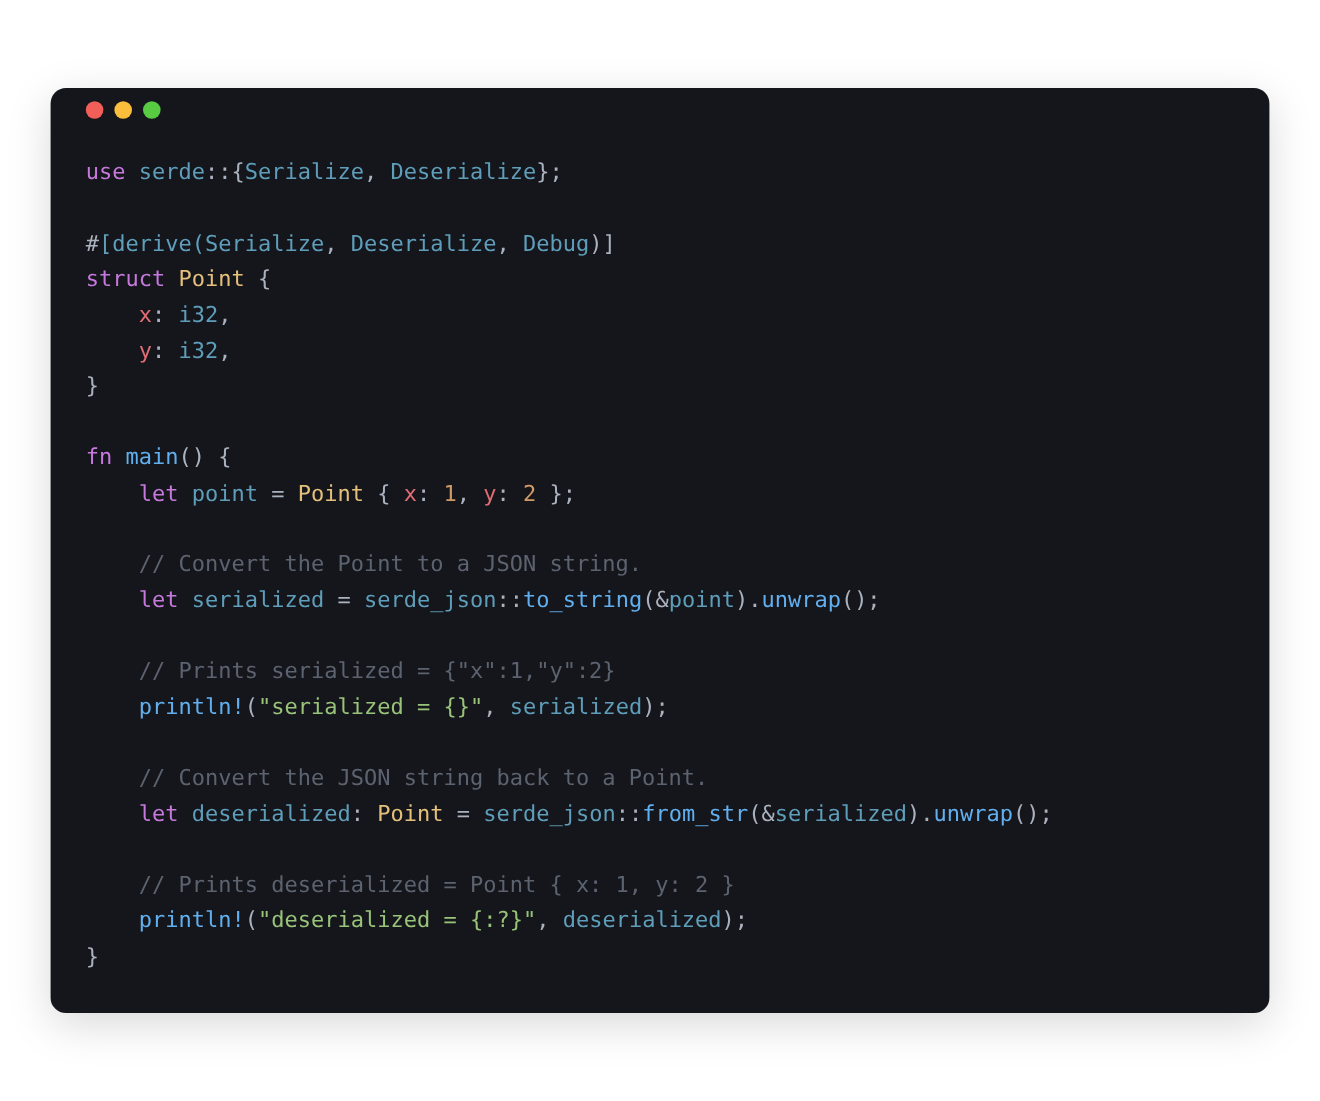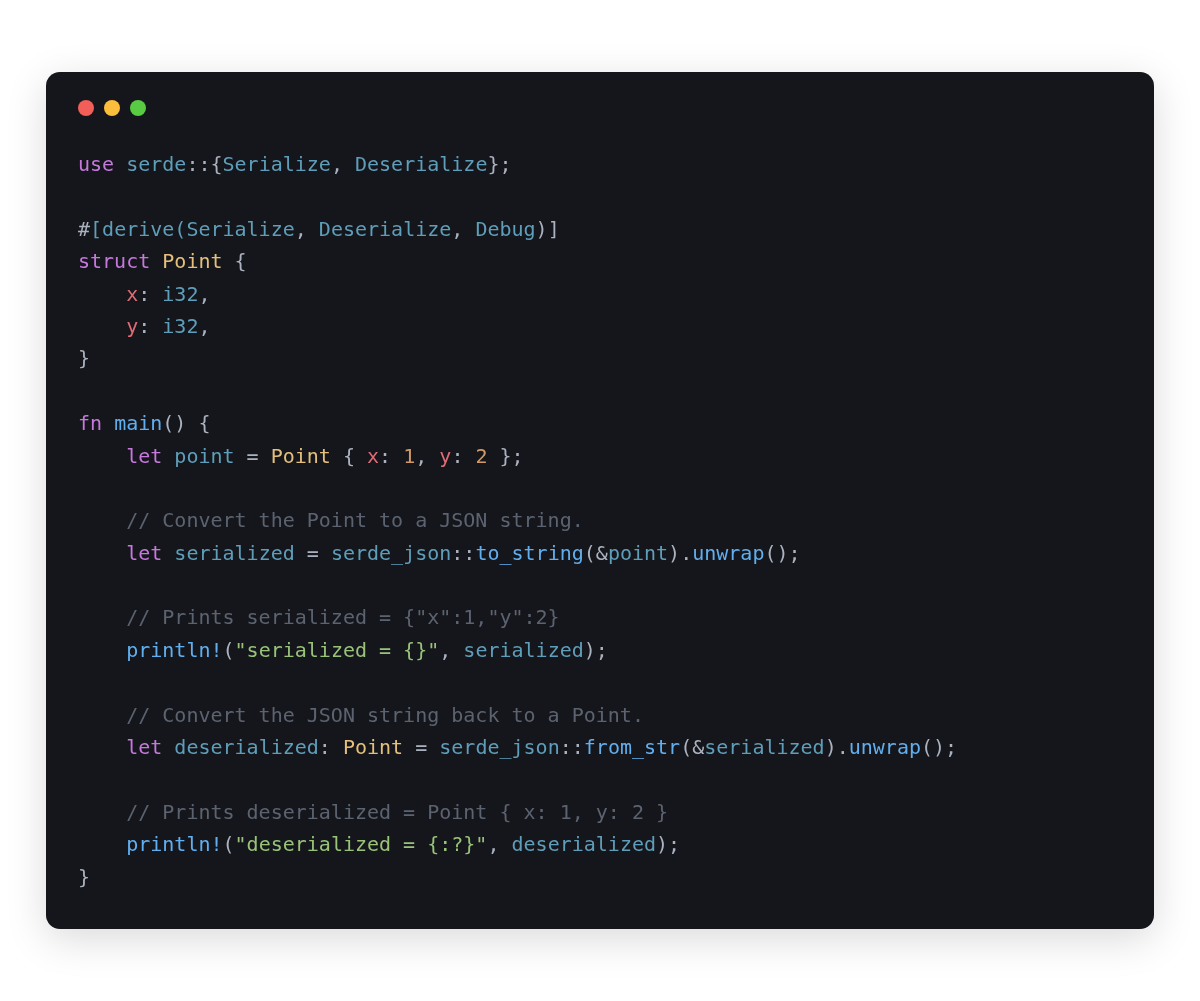--- a/index.html
+++ b/index.html
@@ -13,21 +13,21 @@
       height: 1001px;
       display: flex;
       align-items: center;
       justify-content: center;
       font-family: 'SF Mono', 'Monaco', 'Menlo', 'Consolas', monospace;
     }
     .terminal {
       background: #15161b;
       border-radius: 14px;
       width: 1108px;
-      padding: 28px 32px 36px 32px;
+      padding: 12px 32px 36px 32px;
       box-shadow: 0 10px 40px rgba(0,0,0,0.15);
     }
     .window-controls {
       display: flex;
       gap: 10px;
       margin-bottom: 32px;
     }
     .dot {
       width: 16px;
       height: 16px;

